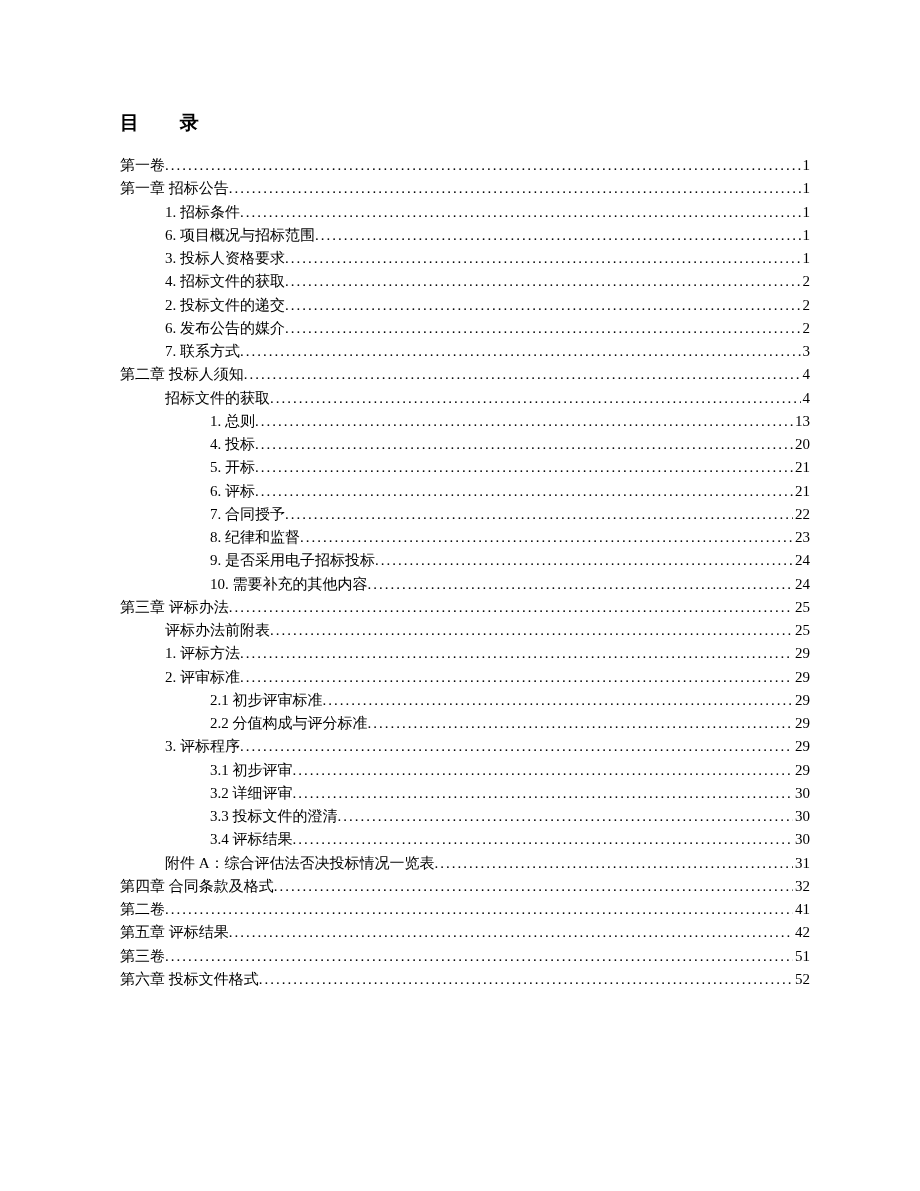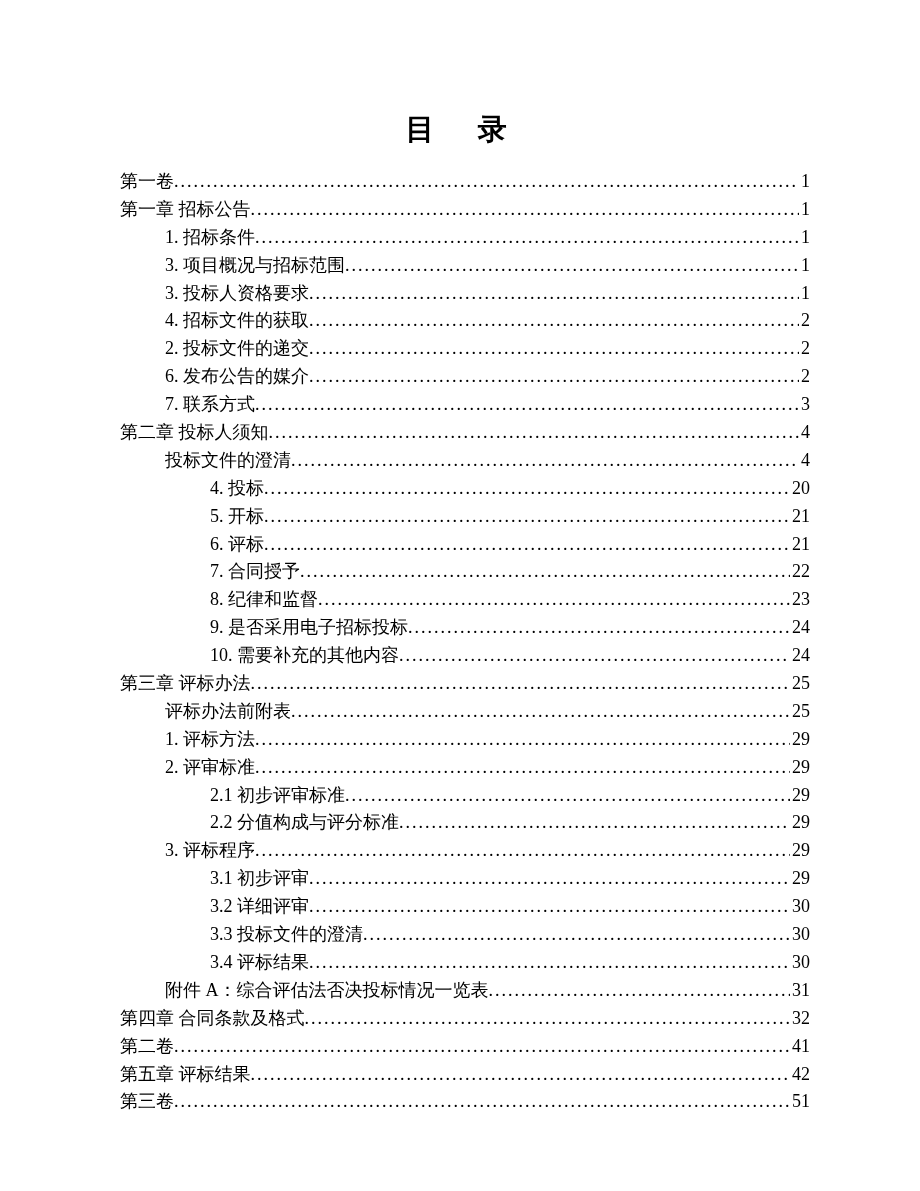--- a/index.html
+++ b/index.html
@@ -9,29 +9,28 @@
     font-family: "SimSun", "宋体", serif;
     color: #000;
     width: 920px;
     height: 1191px;
     box-sizing: border-box;
   }
   .page {
     padding: 110px 110px 0 120px;
   }
   .title {
-    text-align: center;
-    font-size: 29px;
+    font-size: 19px;
     font-weight: bold;
     letter-spacing: 18px;
     margin-bottom: 18px;
     font-family: "SimSun", "宋体", serif;
   }
   .toc {
-    font-size: 18px;
+    font-size: 15px;
     line-height: 1.55;
   }
   .toc-row {
     display: flex;
     align-items: baseline;
     white-space: nowrap;
   }
   .toc-label {
     flex: 0 0 auto;
   }
@@ -66,21 +65,21 @@
         <span class="toc-label">第一章  招标公告 </span>
         <span class="toc-dots"></span>
         <span class="toc-page">1</span>
       </div>
       <div class="toc-row indent-1">
         <span class="toc-label">1. 招标条件 </span>
         <span class="toc-dots"></span>
         <span class="toc-page">1</span>
       </div>
       <div class="toc-row indent-1">
-        <span class="toc-label">3. 项目概况与招标范围 </span>
+        <span class="toc-label">6. 项目概况与招标范围 </span>
         <span class="toc-dots"></span>
         <span class="toc-page">1</span>
       </div>
       <div class="toc-row indent-1">
         <span class="toc-label">3. 投标人资格要求 </span>
         <span class="toc-dots"></span>
         <span class="toc-page">1</span>
       </div>
       <div class="toc-row indent-1">
         <span class="toc-label">4. 招标文件的获取 </span>
@@ -101,25 +100,30 @@
         <span class="toc-label">7. 联系方式 </span>
         <span class="toc-dots"></span>
         <span class="toc-page">3</span>
       </div>
       <div class="toc-row indent-0">
         <span class="toc-label">第二章  投标人须知 </span>
         <span class="toc-dots"></span>
         <span class="toc-page">4</span>
       </div>
       <div class="toc-row indent-1">
-        <span class="toc-label">投标文件的澄清 </span>
+        <span class="toc-label">招标文件的获取 </span>
         <span class="toc-dots"></span>
         <span class="toc-page">4</span>
       </div>
       <div class="toc-row indent-2">
+        <span class="toc-label">1. 总则 </span>
+        <span class="toc-dots"></span>
+        <span class="toc-page">13</span>
+      </div>
+      <div class="toc-row indent-2">
         <span class="toc-label">4. 投标 </span>
         <span class="toc-dots"></span>
         <span class="toc-page">20</span>
       </div>
       <div class="toc-row indent-2">
         <span class="toc-label">5. 开标 </span>
         <span class="toc-dots"></span>
         <span class="toc-page">21</span>
       </div>
       <div class="toc-row indent-2">
@@ -219,15 +223,20 @@
       </div>
       <div class="toc-row indent-0">
         <span class="toc-label">第五章 评标结果 </span>
         <span class="toc-dots"></span>
         <span class="toc-page">42</span>
       </div>
       <div class="toc-row indent-0">
         <span class="toc-label">第三卷 </span>
         <span class="toc-dots"></span>
         <span class="toc-page">51</span>
+      </div>
+      <div class="toc-row indent-0">
+        <span class="toc-label">第六章 投标文件格式 </span>
+        <span class="toc-dots"></span>
+        <span class="toc-page">52</span>
       </div>
     </div>
 </div>
 
 </body></html>

